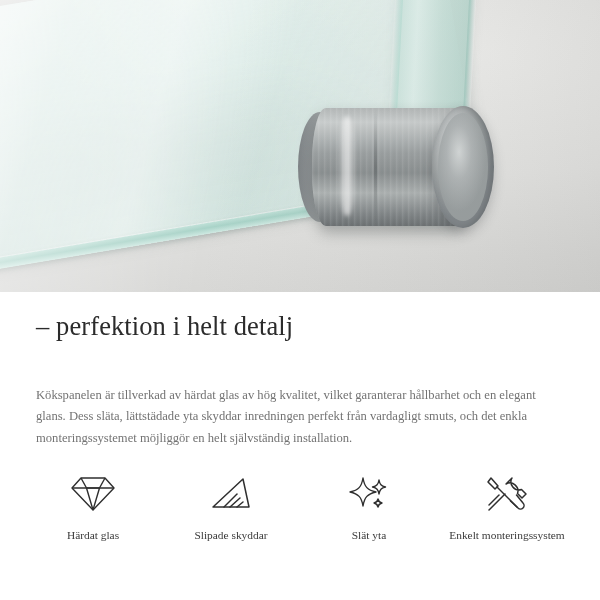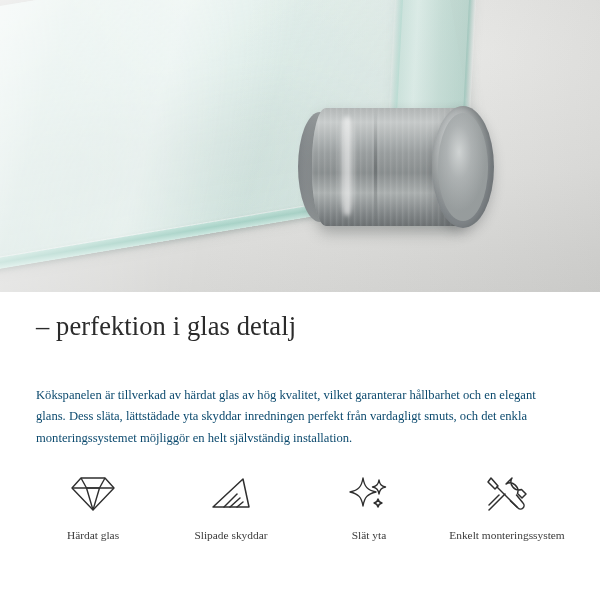--- a/index.html
+++ b/index.html
@@ -225,21 +225,21 @@
   }
   .headline .line2 { display: block; }
   .paragraph {
     position: absolute;
     left: 36px;
     top: 80px;
     width: 530px;
     font-family: "Liberation Serif", serif;
     font-size: 12.6px;
     line-height: 21.5px;
-    color: #0c4a6e;
+    color: #737373;
   }
 
   
   .features {
     position: absolute;
     left: 24px;
     top: 182px;
     width: 552px;
     display: flex;
     justify-content: space-between;
@@ -291,21 +291,21 @@
       <div class="cap"></div>
       <div class="cap-rim"></div>
     </div>
 
     <div class="wall-shade"></div>
   </div>
 
   <div class="content">
 
     <h1 class="headline">
-      <span class="line2">– perfektion i glas detalj</span>
+      <span class="line2">– perfektion i helt detalj</span>
     </h1>
 
     <p class="paragraph">Kökspanelen är tillverkad av härdat glas av hög kvalitet, vilket garanterar hållbarhet och en elegant glans. Dess släta, lättstädade yta skyddar inredningen perfekt från vardagligt smuts, och det enkla monteringssystemet möjliggör en helt självständig installation.</p>
 
     <div class="features">
 
       <div class="feature">
         <div class="ficon">
           <svg width="46" height="38" viewBox="0 0 46 38" fill="none" stroke="#2f2f2f" stroke-width="1.4" stroke-linejoin="round">
             <path d="M11 3 L35 3 L44 13 L23 35 L2 13 Z"></path>

